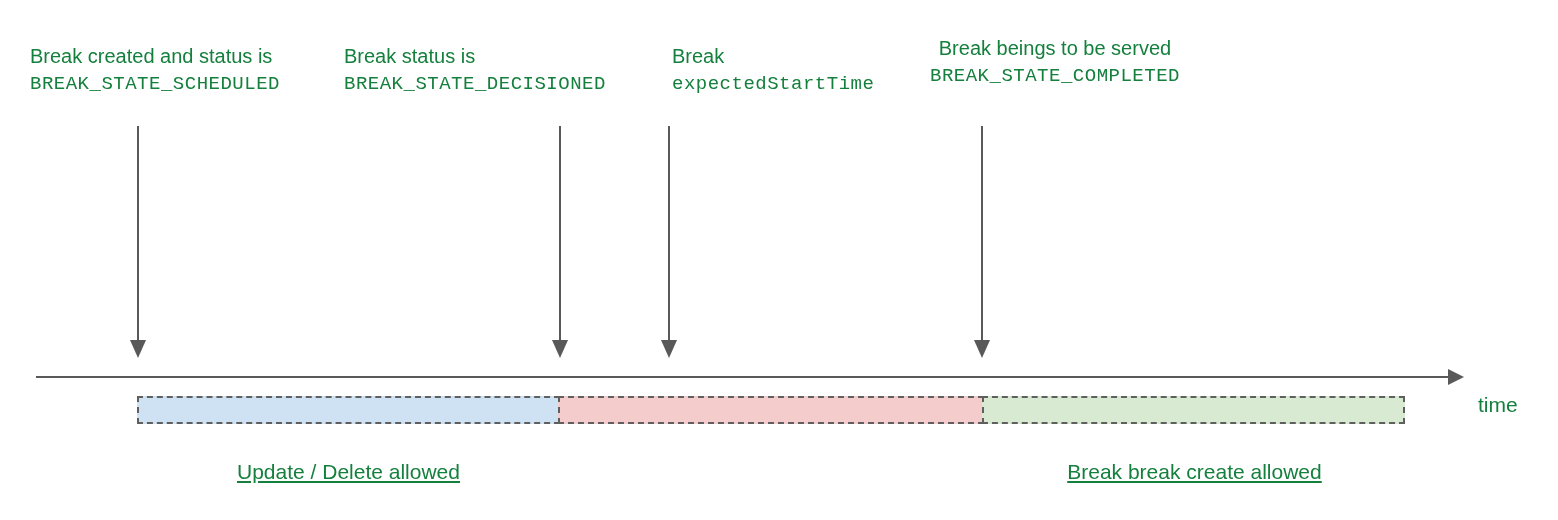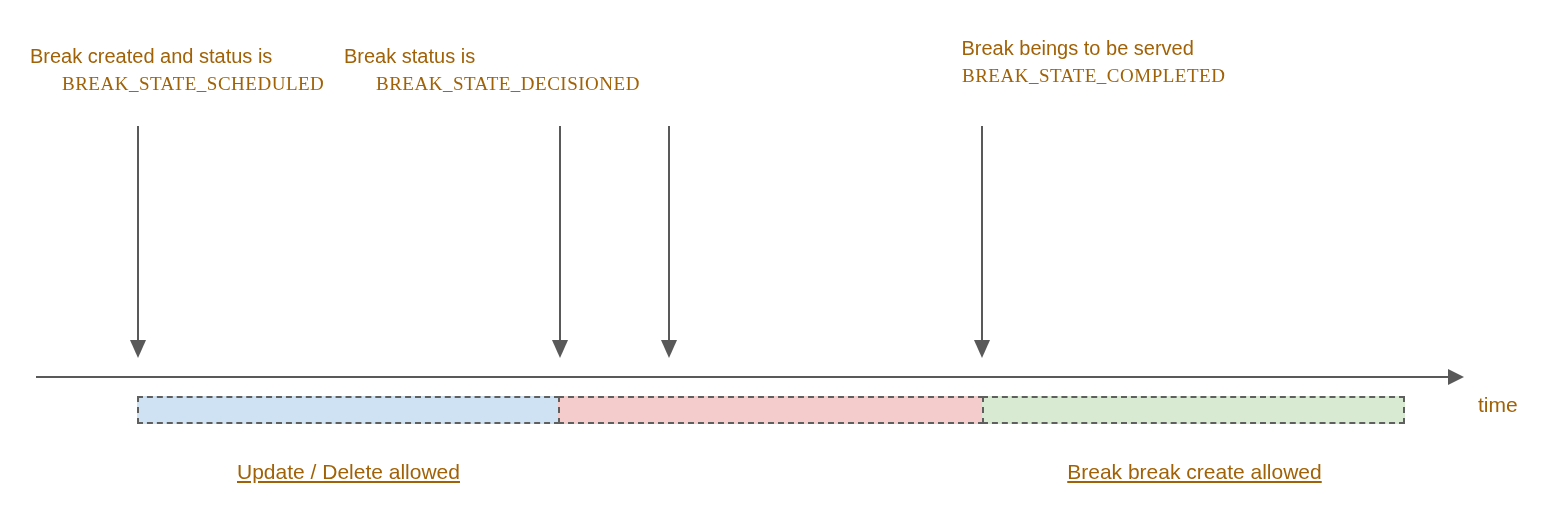--- a/index.html
+++ b/index.html
@@ -6,38 +6,37 @@
     margin: 0;
     padding: 0;
     background: #ffffff;
   }
   .canvas {
     position: relative;
     width: 1558px;
     height: 520px;
     background: #ffffff;
     font-family: "Liberation Sans", sans-serif;
-    color: #a16207;
+    color: #15803d;
     overflow: hidden;
   }
   .ann {
     position: absolute;
     white-space: nowrap;
   }
   .ann .sans {
     font-family: "Liberation Sans", sans-serif;
     font-size: 20px;
     line-height: 28px;
   }
   .ann .mono {
-    font-family: Liberation Serif, serif;
+    font-family: Liberation Mono, monospace;
     font-size: 19px;
     line-height: 28px;
     letter-spacing: 0.5px;
-    margin-left: 32px;
   }
   .varrow {
     position: absolute;
     top: 126px;
     width: 16px;
   }
   .varrow .vline {
     width: 2px;
     height: 214px;
     margin: 0 auto;
@@ -111,20 +110,22 @@
     <div class="sans">Break created and status is</div>
     <div class="mono">BREAK_STATE_SCHEDULED</div>
   </div>
 
   <div class="ann" style="left:344px; top:42px;">
     <div class="sans">Break status is</div>
     <div class="mono">BREAK_STATE_DECISIONED</div>
   </div>
 
   <div class="ann" style="left:672px; top:42px;">
+    <div class="sans">Break</div>
+    <div class="mono">expectedStartTime</div>
   </div>
 
   <div class="ann" style="left:930px; top:34px;text-align:center;">
     <div class="sans">Break beings to be served</div>
     <div class="mono">BREAK_STATE_COMPLETED</div>
   </div>
 
   <div class="varrow" style="left:130px;">
     <div class="vline"></div>
     <div class="vhead"></div>

